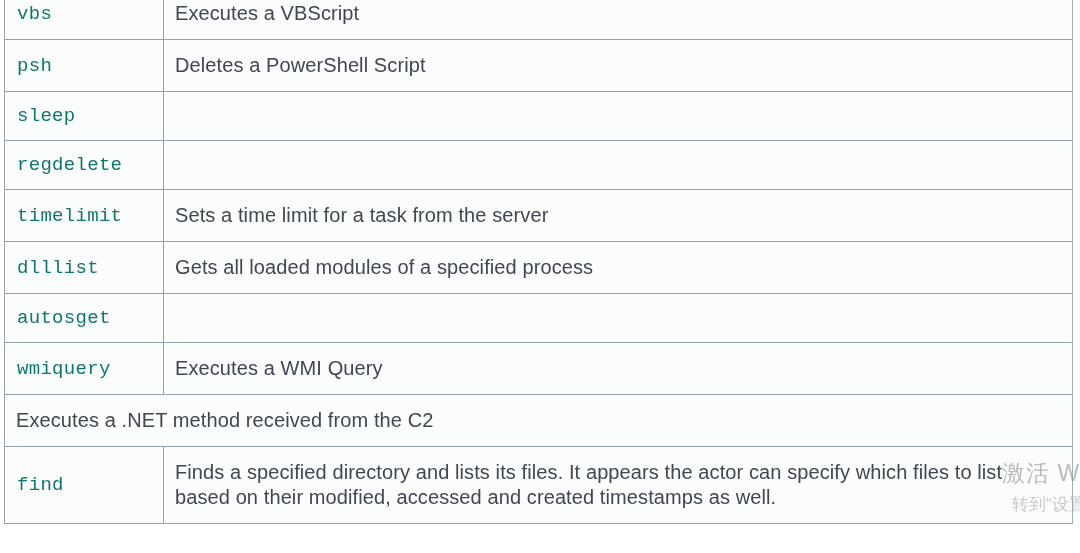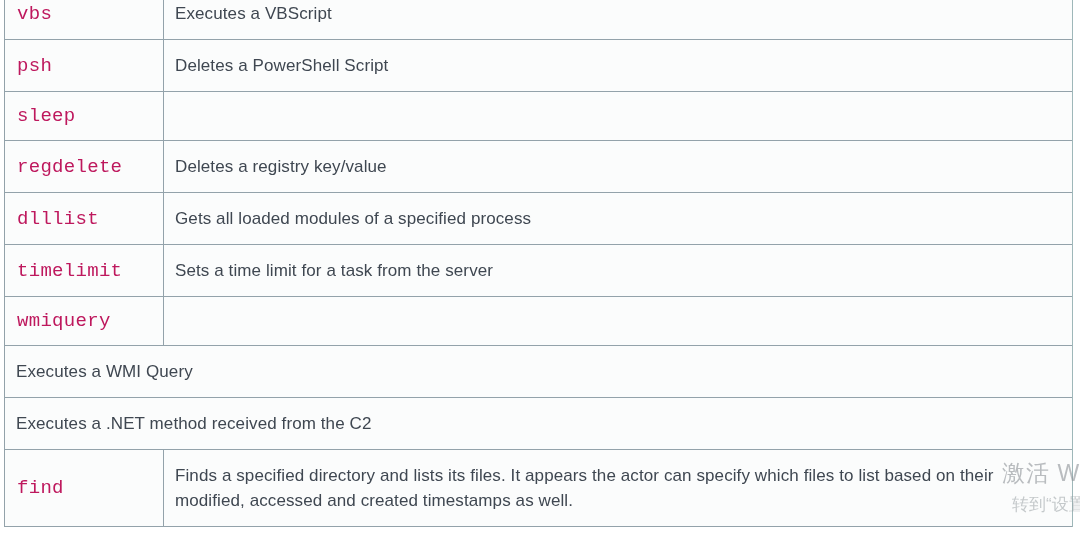--- a/index.html
+++ b/index.html
@@ -44,27 +44,27 @@
     padding-left: 12px;
   }
   .desc-cell {
     flex: 1 1 auto;
     padding: 13px 55px 13px 11px;
   }
   .cmd-text {
     font-family: "Liberation Mono", monospace;
     font-size: 19px;
     letter-spacing: 0.3px;
-    color: #be185d;
+    color: #0f766e;
     position: relative;
     z-index: 10;
     white-space: nowrap;
   }
   .desc-text {
-    font-size: 17px;
+    font-size: 20px;
     line-height: 25px;
     letter-spacing: 0.1px;
     color: #3f4751;
     position: relative;
     z-index: 10;
   }
 
   
   .watermark {
     position: absolute;
@@ -112,50 +112,50 @@
   <div class="row">
     <div class="cell cmd-cell">
       <span class="cmd-text">sleep</span>
     </div>
   </div>
 
   <div class="row">
     <div class="cell cmd-cell">
       <span class="cmd-text">regdelete</span>
     </div>
+  </div>
+
+  <div class="row">
+    <div class="cell cmd-cell">
+      <span class="cmd-text">timelimit</span>
+    </div>
     <div class="cell desc-cell">
-      <span class="desc-text">Deletes a registry key/value</span>
+      <span class="desc-text">Sets a time limit for a task from the server</span>
     </div>
   </div>
 
   <div class="row">
     <div class="cell cmd-cell">
       <span class="cmd-text">dlllist</span>
     </div>
     <div class="cell desc-cell">
       <span class="desc-text">Gets all loaded modules of a specified process</span>
     </div>
   </div>
 
   <div class="row">
     <div class="cell cmd-cell">
-      <span class="cmd-text">timelimit</span>
-    </div>
-    <div class="cell desc-cell">
-      <span class="desc-text">Sets a time limit for a task from the server</span>
+      <span class="cmd-text">autosget</span>
     </div>
   </div>
 
   <div class="row">
     <div class="cell cmd-cell">
       <span class="cmd-text">wmiquery</span>
     </div>
-  </div>
-
-  <div class="row">
     <div class="cell desc-cell">
       <span class="desc-text">Executes a WMI Query</span>
     </div>
   </div>
 
   <div class="row">
     <div class="cell desc-cell">
       <span class="desc-text">Executes a .NET method received from the C2</span>
     </div>
   </div>

